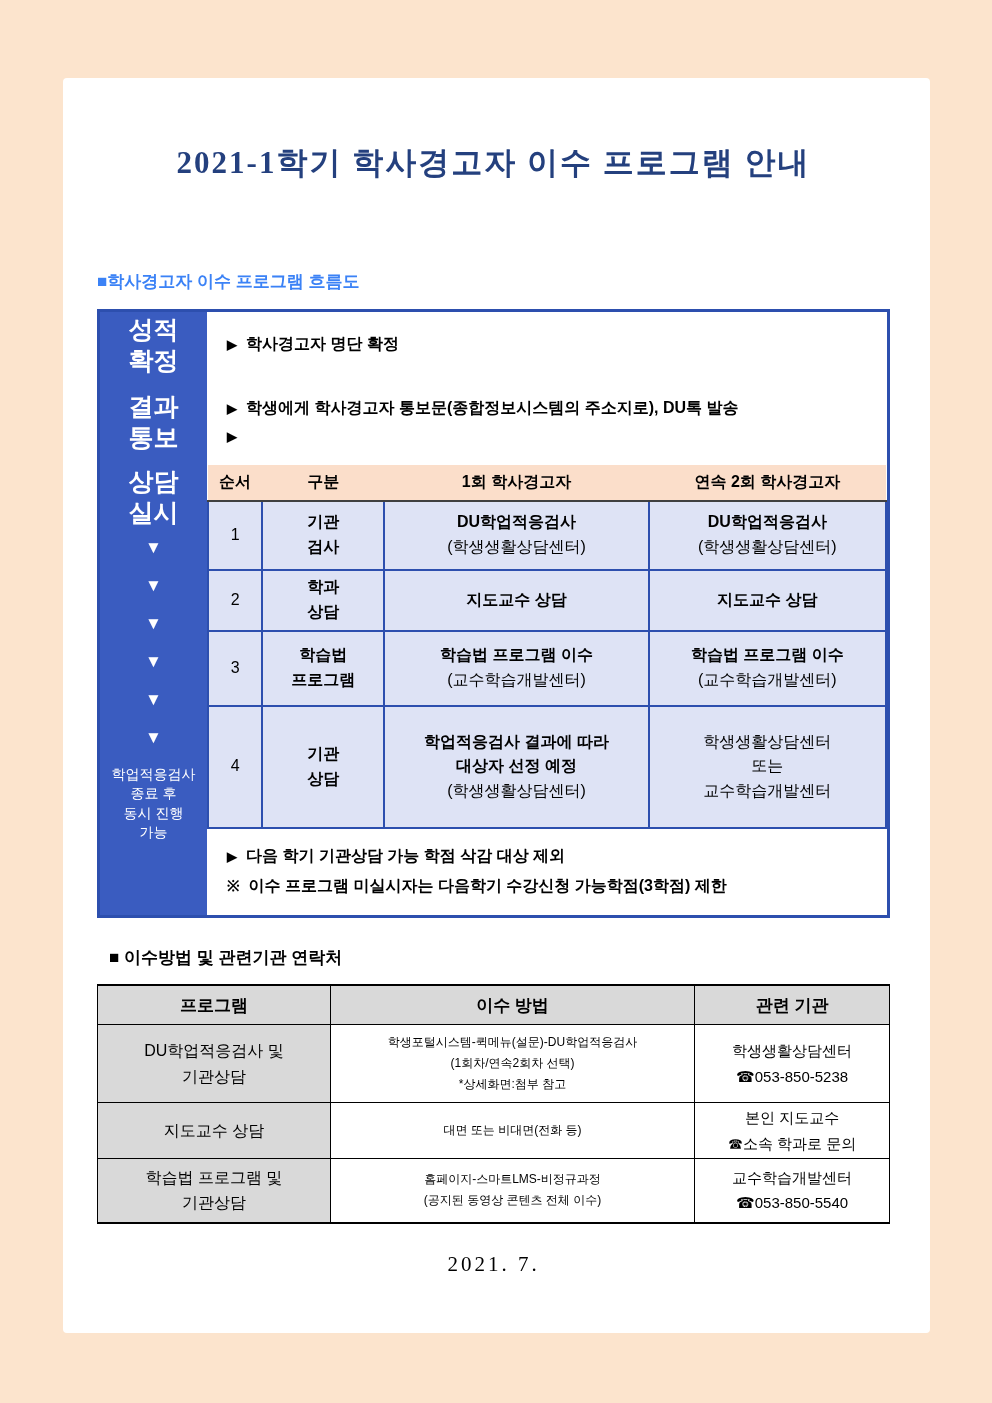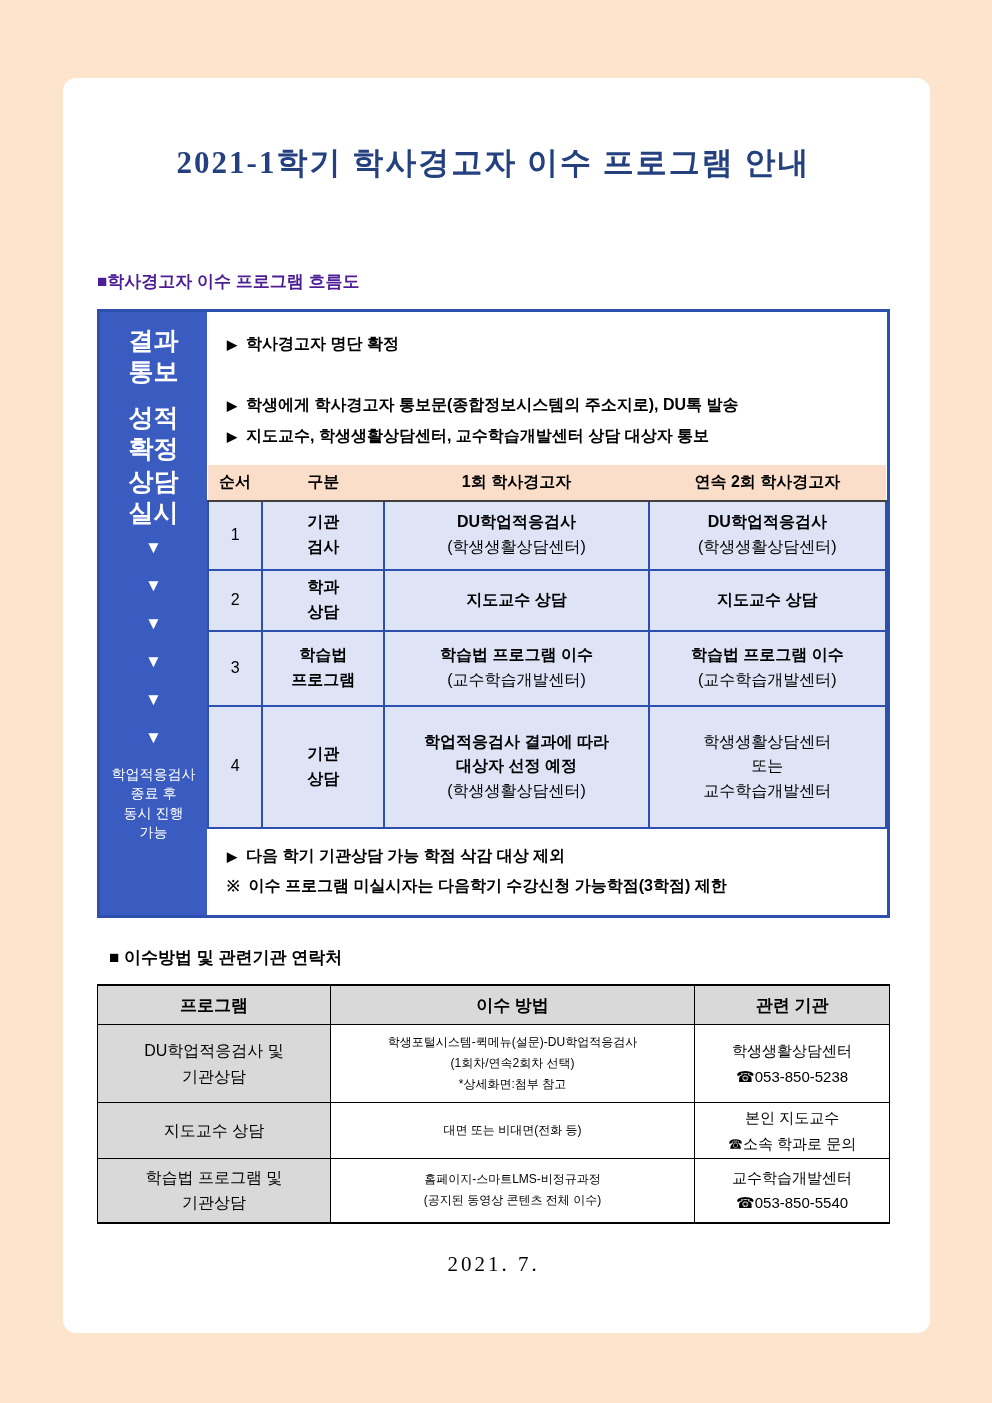--- a/index.html
+++ b/index.html
@@ -8,38 +8,38 @@
     background:#fce4cd;
     font-family:"Liberation Sans",sans-serif;
     color:#000;
     overflow:hidden;
   }
   .card{
     position:relative;
     margin-left:63px;margin-top:78px;
     width:867px;height:1255px;
     background:#ffffff;
-    border-radius:13px;
+    border-radius:4px;
     box-sizing:border-box;
     padding:0 40px 0 34px;
   }
   .title{
     padding-top:64px;
     text-align:center;
     font-family:"Liberation Serif",serif;
     font-weight:bold;
     font-size:31px;
     letter-spacing:2px;
     color:#24407e;
   }
   .sec-head{
     font-size:17px;
     font-weight:bold;
   }
-  .sec-head.flow{ margin-top:86px; color:#4c1d95; }
+  .sec-head.flow{ margin-top:86px; color:#3b82f6; }
   .sec-head.contact{ margin-top:28px; color:#000; padding-left:12px; }
 
   
   .flow-box{
     margin-top:16px;
     border:3px solid #2d4fae;
     display:flex;
     height:603px;
     background:#fff;
   }
@@ -131,27 +131,27 @@
 
 <div class="card">
 
   <div class="title">2021-1학기 학사경고자 이수 프로그램 안내</div>
 
   <div class="sec-head flow">■학사경고자 이수 프로그램 흐름도</div>
 
   <div class="flow-box">
 
     <div class="flow-sidebar">
+      <div class="ss ss1">
+        <span class="stage">성적</span>
+        <span class="stage">확정</span>
+      </div>
       <div class="ss ss2">
         <span class="stage">결과</span>
         <span class="stage">통보</span>
-      </div>
-      <div class="ss ss1">
-        <span class="stage">성적</span>
-        <span class="stage">확정</span>
       </div>
       <div class="ss ss3">
         <span class="stage">상담</span>
         <span class="stage">실시</span>
         <span class="tri">▼</span>
         <span class="tri">▼</span>
         <span class="tri">▼</span>
         <span class="tri">▼</span>
         <span class="tri">▼</span>
         <span class="tri">▼</span>
@@ -173,21 +173,20 @@
         </span>
       </div>
 
       <div class="fb fb2">
         <span class="bullet-line">
           <span class="bullet">▶</span>
           <span>학생에게 학사경고자 통보문(종합정보시스템의 주소지로), DU톡 발송</span>
         </span>
         <span class="bullet-line">
           <span class="bullet">▶</span>
-          <span>지도교수, 학생생활상담센터, 교수학습개발센터 상담 대상자 통보</span>
         </span>
       </div>
 
       <table class="flow-table">
         <colgroup>
             <col style="width:8%">
             <col style="width:18%">
             <col style="width:39%">
             <col style="width:35%">
           </colgroup>

